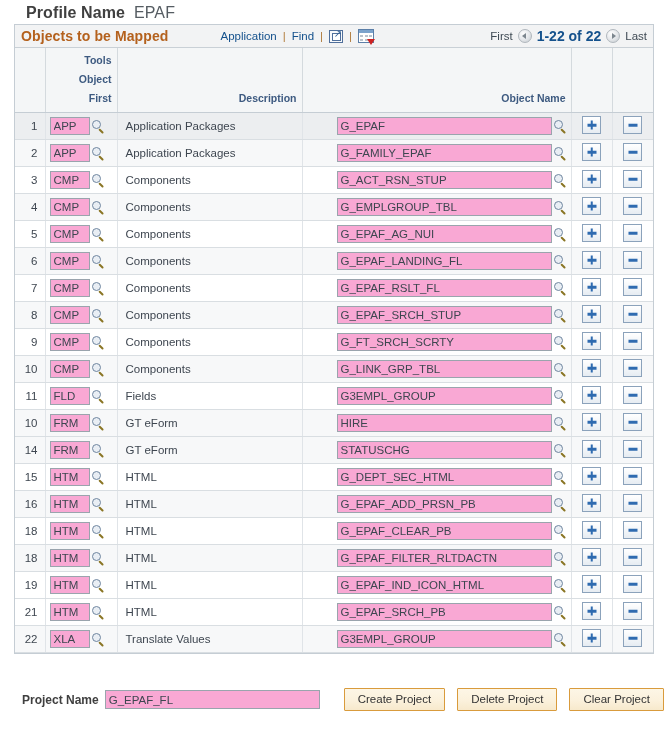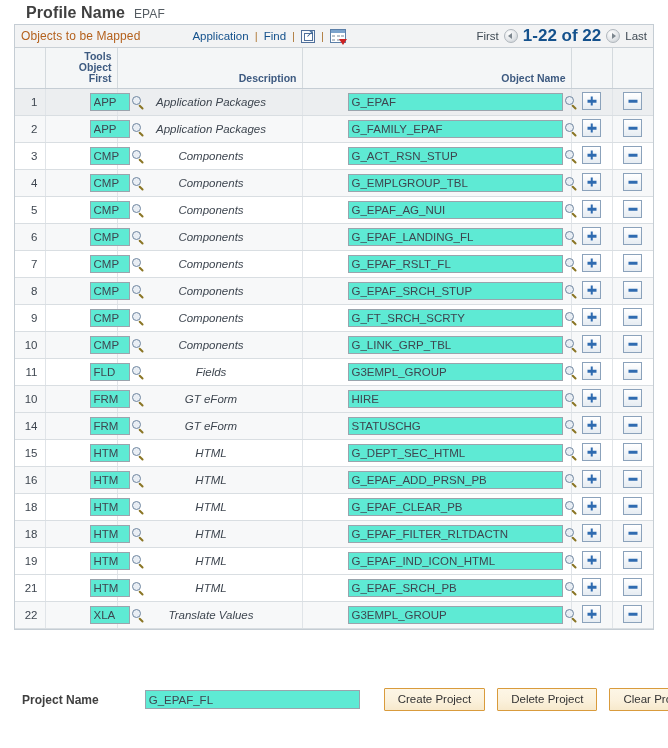--- a/index.html
+++ b/index.html
@@ -15,21 +15,21 @@
   
   .profile-row {
     position: absolute; left: 0; top: 4px;
     display: flex; align-items: baseline; gap: 9px;
     padding-left: 26px;
   }
   .profile-label {
     font-size: 16px; font-weight: bold; color: #404040; letter-spacing: .1px;
   }
   .profile-value {
-    font-size: 12px; color: #555c62; letter-spacing: .1px;
+    font-size: 16px; color: #555c62; letter-spacing: .1px;
   }
 
   
   .grid {
     position: absolute; left: 14px; top: 24px;
     width: 640px;
     border: 1px solid #c5cdd4;
     border-top: none;
     background: #fff;
   }
@@ -37,21 +37,21 @@
   
   .grid-header {
     display: flex; align-items: center;
     height: 24px;
     background: #f2f3f4;
     border-top: 1px solid #c5cdd4;
     border-bottom: 1px solid #c9d0d6;
     padding: 0 6px 0 6px;
   }
   .grid-title {
-    font-size: 12px; font-weight: normal; color: #b4611d;
+    font-size: 14px; font-weight: bold; color: #b4611d;
     letter-spacing: .1px; white-space: nowrap;
     flex: 0 0 auto;
   }
   .grid-tools {
     display: flex; align-items: center; gap: 4px;
     margin-left: 52px; flex: 0 0 auto;
   }
   .tool-link {
     font-size: 11.5px; color: #14518c; text-decoration: none; white-space: nowrap;
   }
@@ -86,21 +86,21 @@
     border-left: 4px solid transparent;
     border-right: 4px solid transparent;
     border-top: 6px solid #cc2222;
   }
 
   .pager {
     display: flex; align-items: center; gap: 5px;
     margin-left: auto; flex: 0 0 auto;
   }
   .pager-edge { font-size: 11.5px; color: #3f4a54; }
-  .pager-count { font-size: 17px; font-weight: bold; color: #14518c; white-space: nowrap; }
+  .pager-count { font-size: 14px; font-weight: bold; color: #14518c; white-space: nowrap; }
   .nav-btn {
     width: 14px; height: 14px; border-radius: 50%;
     background: radial-gradient(circle at 35% 30%, #fdfdfd 0%, #e3e6e9 55%, #c3c9cf 100%);
     border: 1px solid #b0b7bd;
     position: relative; display: inline-block;
   }
   .nav-btn:after {
     content: ""; position: absolute; top: 50%; left: 50%;
     width: 0; height: 0; transform: translate(-50%, -50%);
   }
@@ -128,56 +128,55 @@
   thead th {
     background: #f4f6f7;
     border-right: 1px solid #d4dade;
     border-bottom: 1px solid #c5cdd4;
     color: #3d5a80;
     font-size: 10.5px;
     font-weight: bold;
     padding: 3px 5px 4px 5px;
     vertical-align: bottom;
     text-align: right;
-    line-height: 11px;
+    line-height: 19px;
     height: 31px;
   }
   thead th.th-blank { border-right: 1px solid #d4dade; }
   thead th:last-child { border-right: none; }
 
   tbody td {
     border-right: 1px solid #e0e4e8;
     border-bottom: 1px solid #d9dee2;
     padding: 0 5px;
     height: 27px;
     vertical-align: middle;
     font-size: 11.5px;
     color: #3e4650;
   }
   tbody td:last-child { border-right: none; }
   tbody tr.row-alt td { background: #f7f8f9; }
   tbody tr.row-hover td { background: #eceef0; }
 
   td.td-num { text-align: right; color: #3e4650; font-size: 11.5px; padding-right: 7px; }
   td.td-type { white-space: nowrap; padding-left: 4px; }
-  td.td-desc { text-align: center; padding-left: 8px; white-space: nowrap; font-style: italic; }
+  td.td-desc { text-align: left; padding-left: 8px; white-space: nowrap; }
   td.td-name { text-align: right; padding-right: 3px; white-space: nowrap; }
   td.td-btn { text-align: center; padding: 0; }
 
   
   input.ps-input {
     font-family: "Liberation Sans", sans-serif;
     font-size: 11.5px;
     color: #3e4650;
     border: 1px solid #9aa4ad;
-    background: #5eead4;
+    background: #f9a8d4;
     padding: 1px 3px;
     height: 18px;
     outline: none;
-    margin-left: 40px;
   }
   input.in-type { width: 40px; }
   input.in-name { width: 215px; }
   input.in-project { width: 215px; height: 19px; }
 
   
   .icon-lookup {
     display: inline-block; position: relative;
     width: 14px; height: 14px;
     vertical-align: middle; margin-left: 2px;

